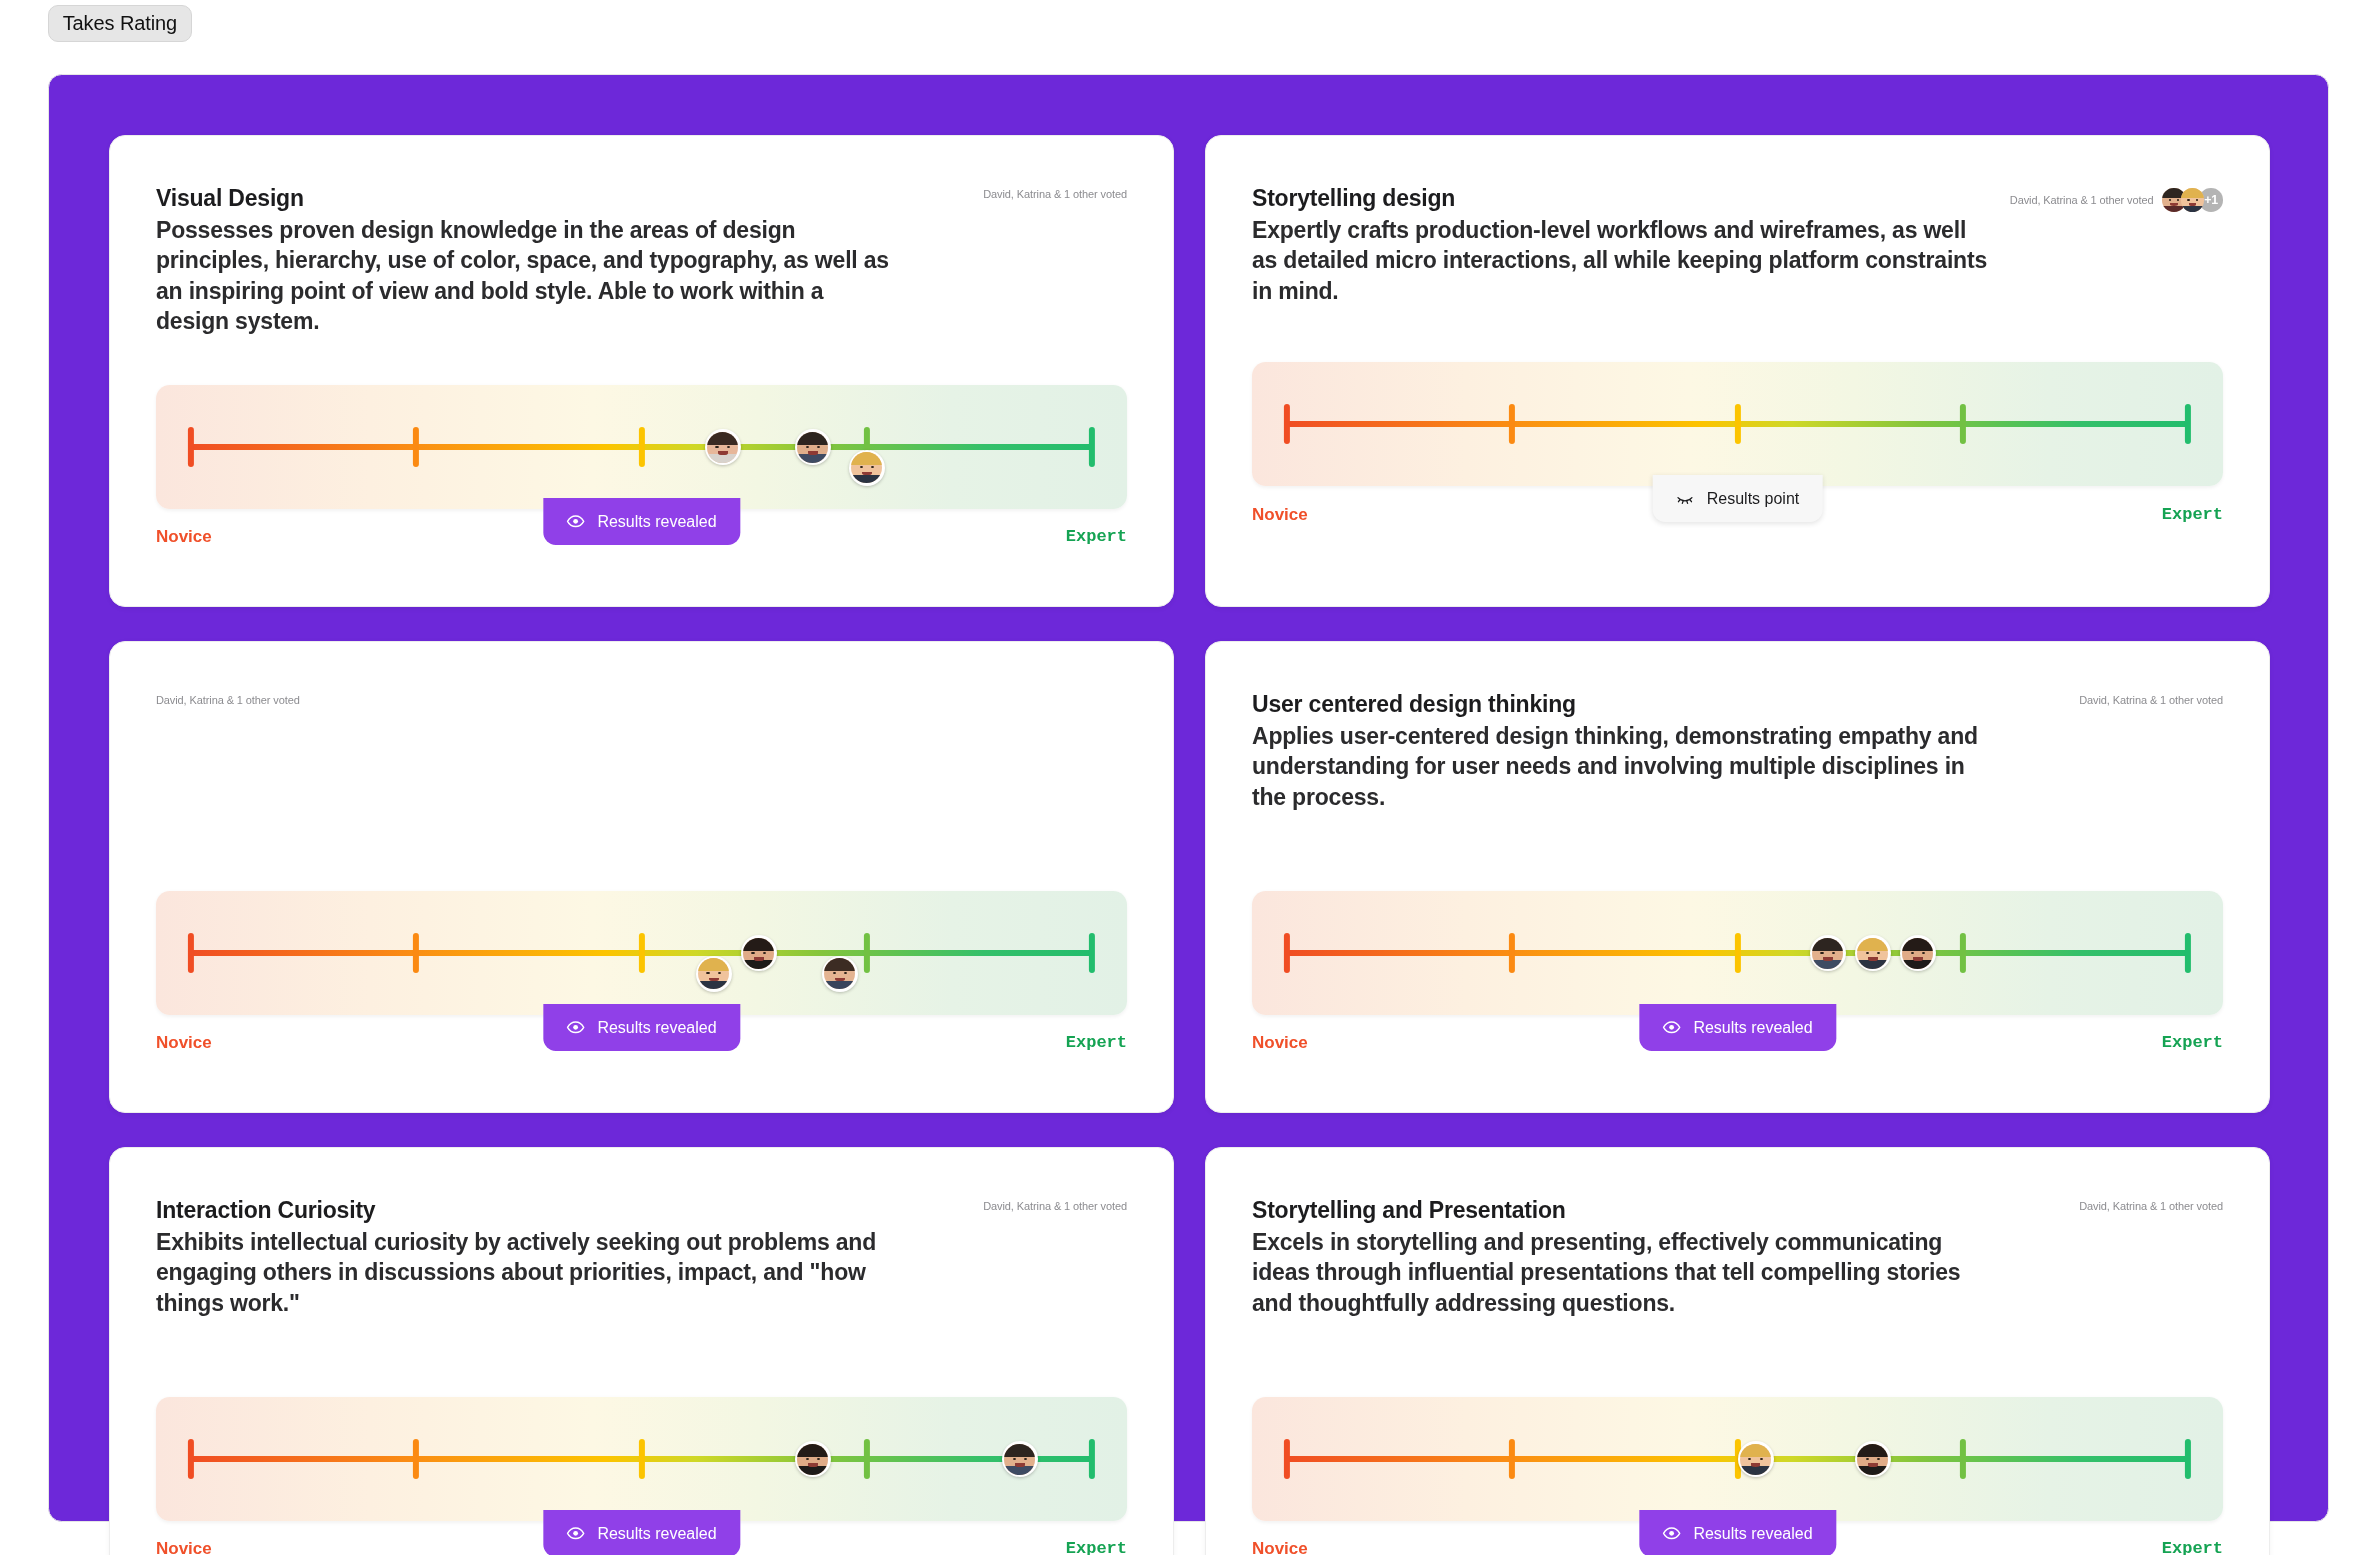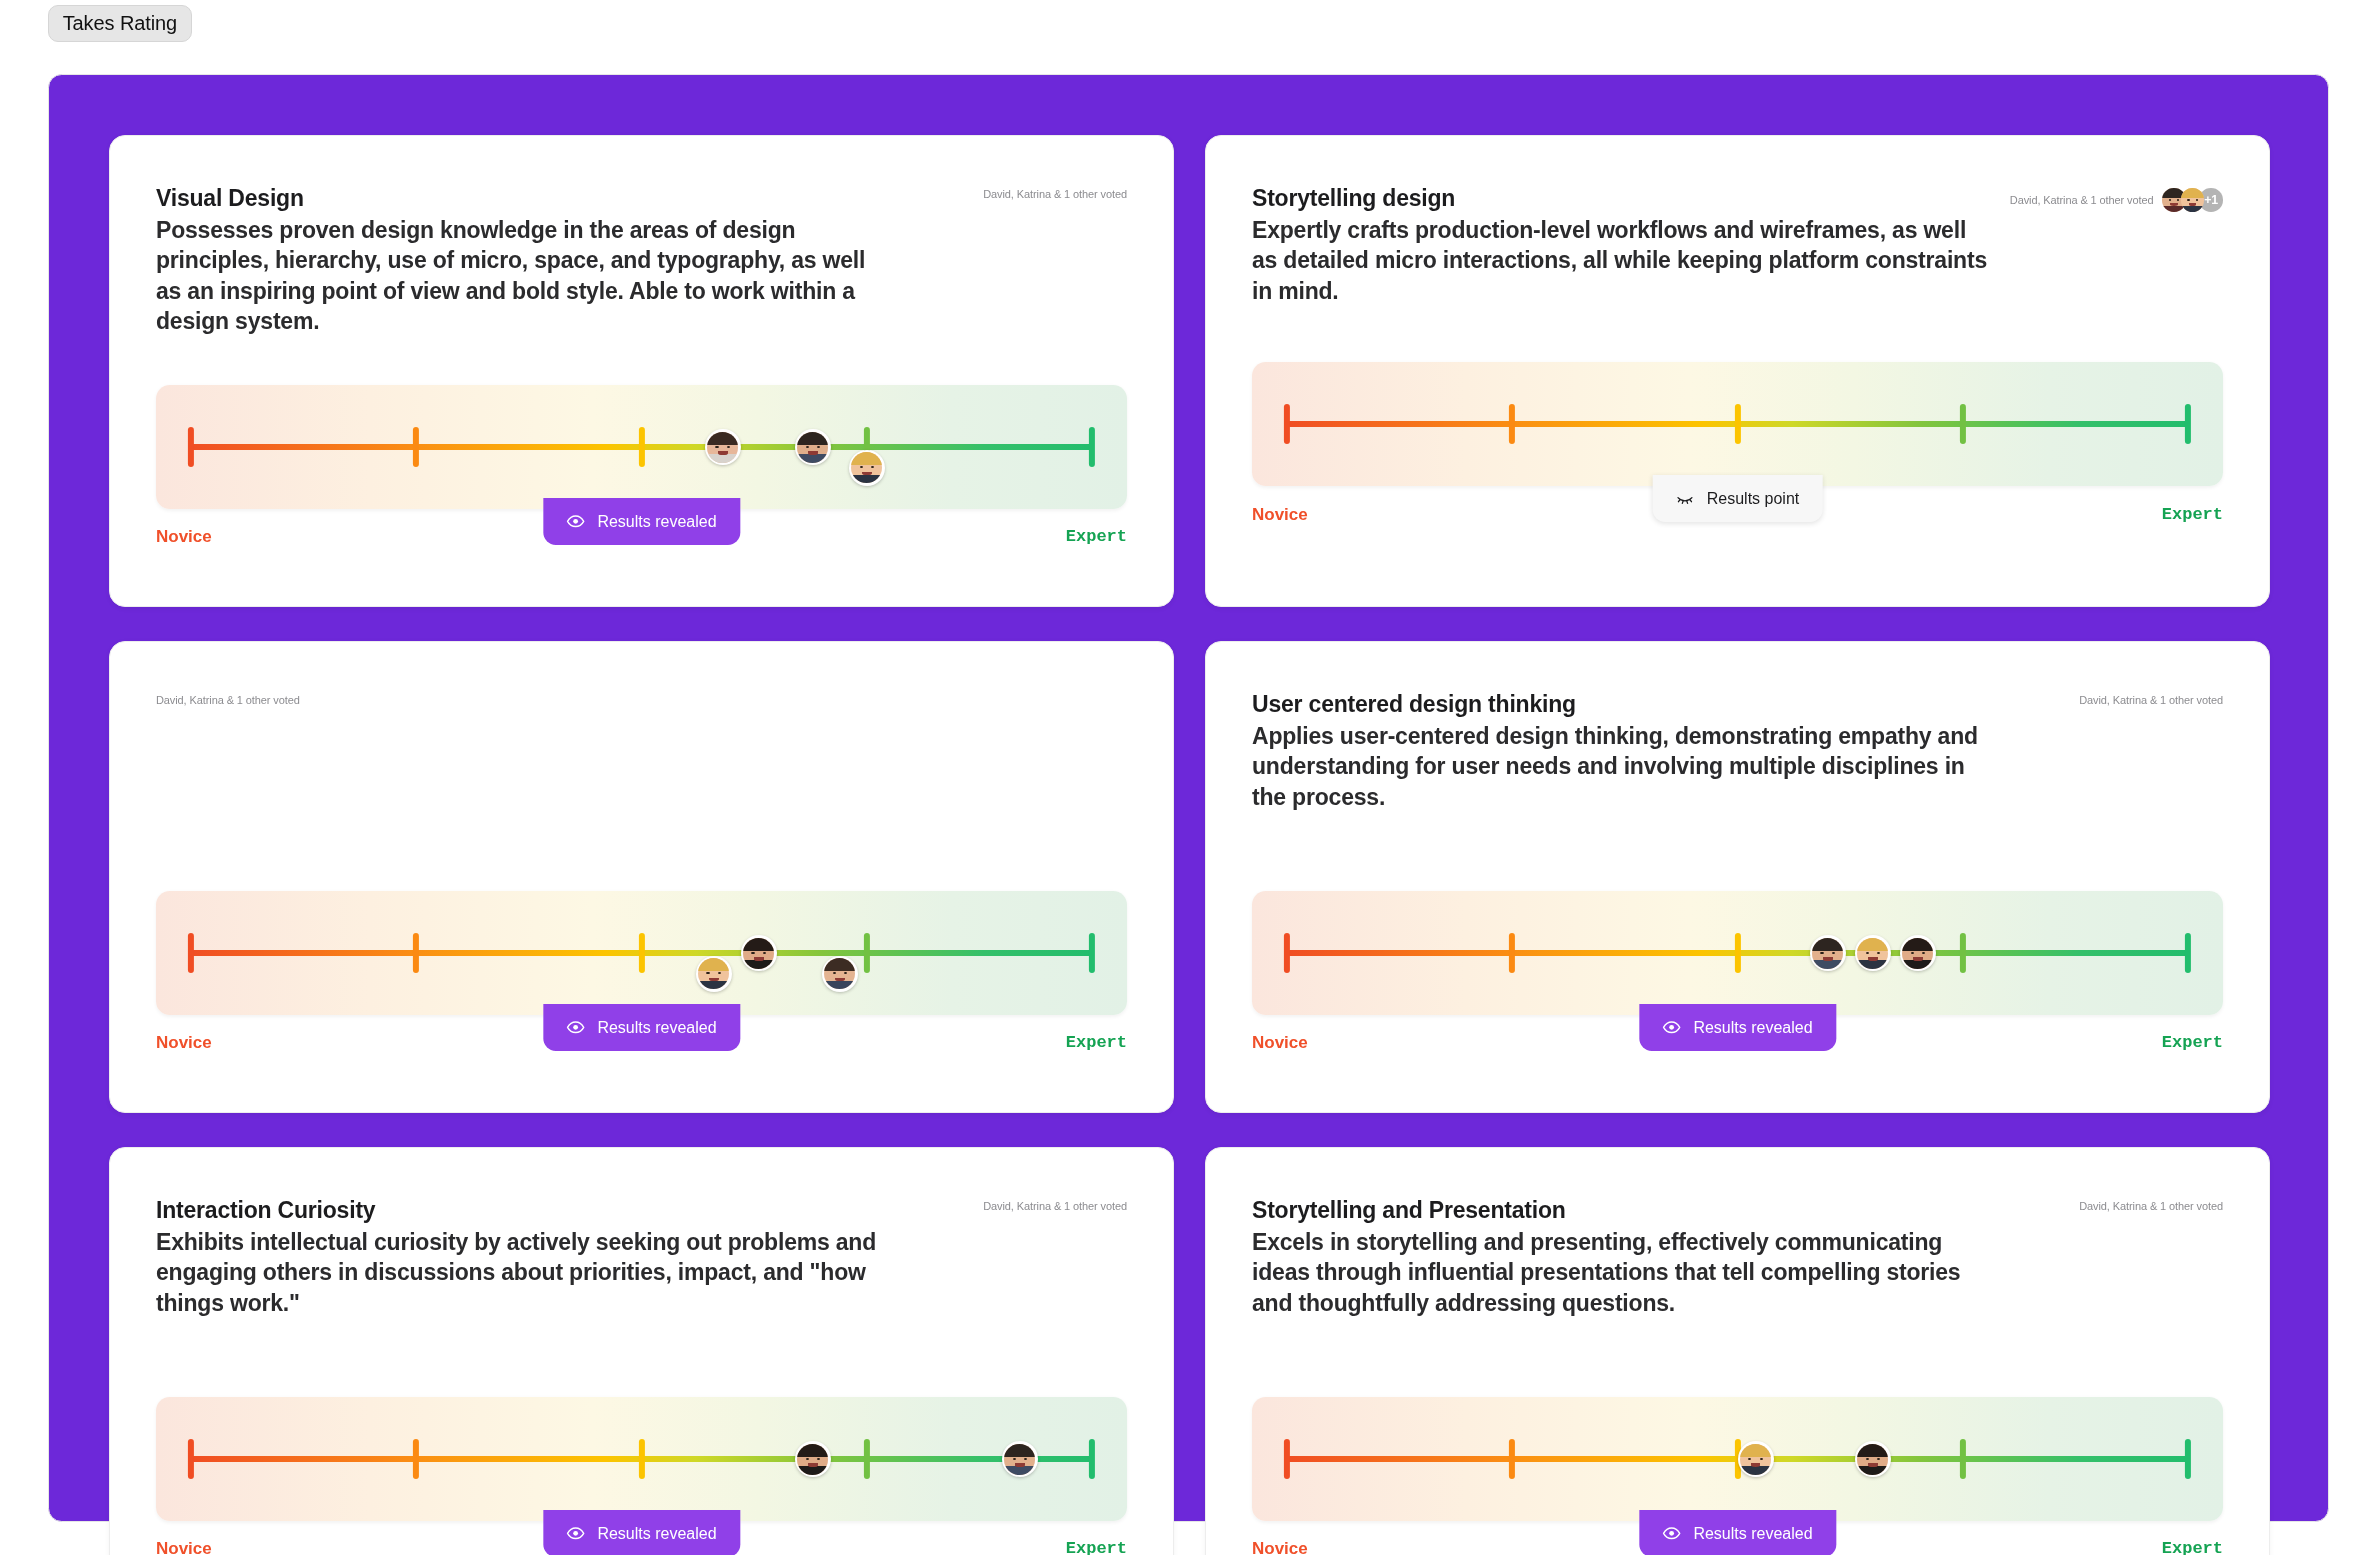--- a/index.html
+++ b/index.html
@@ -238,21 +238,21 @@
   <div class="tab-chip">Takes Rating</div>
 </div>
 
 <div class="board">
   <div class="grid" id="grid">
       <div class="card">
         <div class="card-inner">
           <div class="card-head">
             <div>
               <div class="title">Visual Design</div>
-              <div class="desc">Possesses proven design knowledge in the areas of design principles, hierarchy, use of micro, space, and typography, as well as an inspiring point of view and bold style. Able to work within a design system.</div>
+              <div class="desc">Possesses proven design knowledge in the areas of design principles, hierarchy, use of color, space, and typography, as well as an inspiring point of view and bold style. Able to work within a design system.</div>
             </div>
             <div class="voters-wrap">
               <div class="voters">David, Katrina &amp; 1 other voted</div>
             </div>
           </div>
         </div>
         <div class="rating-panel">
           <div class="track-area">
             <div class="track-line"></div>
             <div class="tick" style="left:0%;background:#f04d23"></div>

